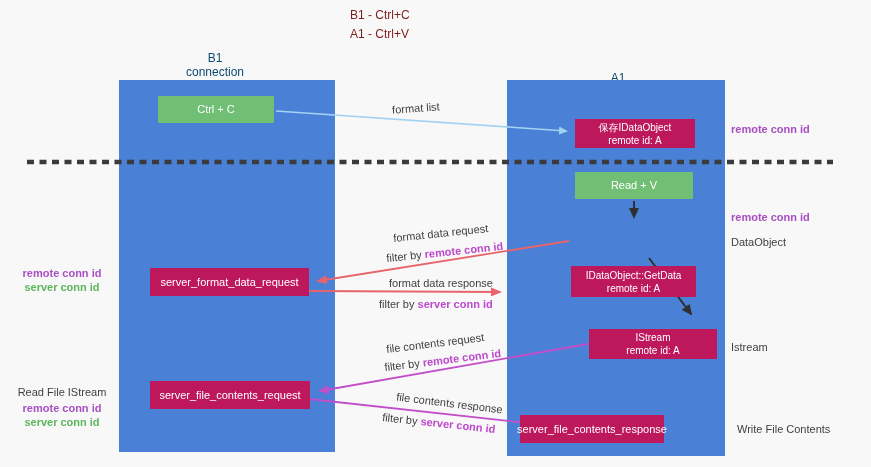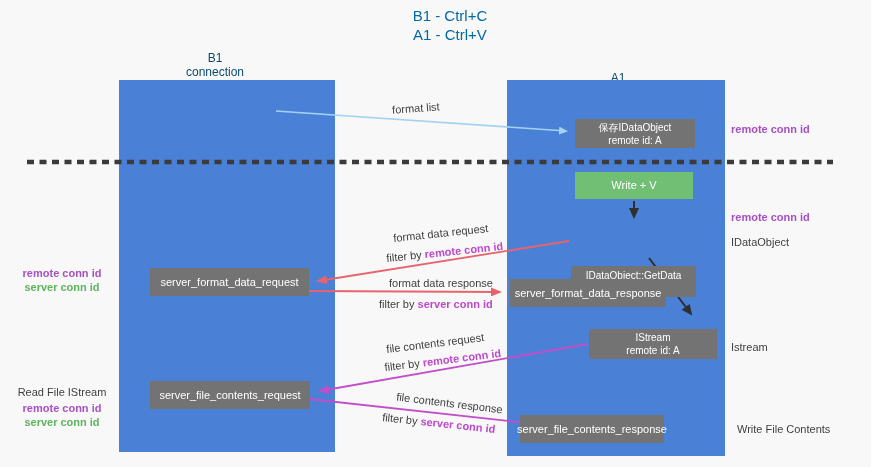--- a/index.html
+++ b/index.html
@@ -1,24 +1,24 @@
 <!DOCTYPE html>
 <html><head>
 <meta charset="utf-8">
 <style>
   html,body{margin:0;padding:0;background:#f8f8f8;}
   .canvas{position:relative;width:871px;height:467px;background:#f8f8f8;overflow:hidden;
           font-family:"Liberation Sans",sans-serif;color:#383838;}
   .abs{position:absolute;}
-  .title{left:350px;top:6px;width:200px;text-align:center;font-size:15px;line-height:19px;color:#0369a1;}
+  .title{left:350px;top:6px;width:200px;text-align:left;font-size:12px;line-height:19px;color:#7f1d1d;}
   .colhead{width:140px;text-align:center;font-size:12px;line-height:14px;color:#0c4a6e;}
   .lifeline{background:#4a80d6;}
   .node{box-sizing:border-box;color:#ffffff;font-size:11px;line-height:13px;
         display:flex;flex-direction:column;align-items:center;justify-content:center;text-align:center;}
-  .orange{background:#737373;}
+  .orange{background:#be185d;}
   .green{background:#71bf75;}
   .node .l2{font-size:10px;}
   .midlabel{font-size:11px;color:#3f3f3f;white-space:nowrap;transform-origin:center;}
   .marginlabel{font-size:11px;white-space:nowrap;}
   .purple{color:#a94fc4;font-weight:bold;}
   .greenlab{color:#5db55d;font-weight:bold;}
   .magenta{color:#bd49cc;font-weight:bold;}
   .leftcol-labels{left:8px;width:108px;text-align:center;}
   svg.overlay{position:absolute;left:0;top:0;pointer-events:none;}
 </style>
@@ -66,40 +66,40 @@
     <line x1="634" y1="201" x2="634" y2="217" stroke="#2f2f2f" stroke-width="2" marker-end="url(#m-black)"></line>
     <line x1="649" y1="258" x2="691" y2="314" stroke="#2f2f2f" stroke-width="2" marker-end="url(#m-black)"></line>
 
     <line x1="569" y1="241" x2="318" y2="281" stroke="#e8646c" stroke-width="1.8" marker-end="url(#m-red)"></line>
     <line x1="309" y1="291" x2="500" y2="292" stroke="#e8646c" stroke-width="1.8" marker-end="url(#m-red)"></line>
 
     <line x1="588" y1="344" x2="320" y2="391" stroke="#c24ec9" stroke-width="1.8" marker-end="url(#m-mag)"></line>
     <line x1="309" y1="399" x2="536" y2="424" stroke="#c24ec9" stroke-width="1.8" marker-end="url(#m-mag)"></line>
   </svg>
 
+  <div class="abs node green" style="left:158px;top:96px;width:116px;height:27px;">
+    <span>Ctrl + C</span>
+  </div>
   <div class="abs node orange" style="left:150px;top:381px;width:160px;height:28px;">
     <span>server_file_contents_request</span>
   </div>
   <div class="abs node orange" style="left:150px;top:268px;width:159px;height:28px;">
     <span>server_format_data_request</span>
   </div>
 
   <div class="abs node orange" style="left:575px;top:119px;width:120px;height:29px;">
     <span class="l2">保存IDataObject</span>
     <span class="l2">remote id: A</span>
   </div>
   <div class="abs node green" style="left:575px;top:172px;width:118px;height:27px;">
-    <span>Write + V</span>
+    <span>Read + V</span>
   </div>
   <div class="abs node orange" style="left:571px;top:226px;width:125px;height:31px;margin-top:40px;">
     <span class="l2">IDataObject::GetData</span>
     <span class="l2">remote id: A</span>
-  </div>
-  <div class="abs node orange" style="left:510px;top:279px;width:156px;height:28px;">
-    <span>server_format_data_response</span>
   </div>
   <div class="abs node orange" style="left:589px;top:329px;width:128px;height:30px;">
     <span class="l2">IStream</span>
     <span class="l2">remote id: A</span>
   </div>
   <div class="abs node orange" style="left:520px;top:415px;width:144px;height:28px;">
     <span>server_file_contents_response</span>
   </div>
 
   <div class="abs midlabel" style="left:392px;top:102px;transform:rotate(-4deg);">format list</div>
@@ -125,17 +125,17 @@
   </div>
 
   <div class="abs marginlabel purple leftcol-labels" style="top:267px;">remote conn id</div>
   <div class="abs marginlabel greenlab leftcol-labels" style="top:281px;">server conn id</div>
   <div class="abs marginlabel leftcol-labels" style="top:386px;color:#3f3f3f;">Read File IStream</div>
   <div class="abs marginlabel purple leftcol-labels" style="top:402px;">remote conn id</div>
   <div class="abs marginlabel greenlab leftcol-labels" style="top:416px;">server conn id</div>
 
   <div class="abs marginlabel purple" style="left:731px;top:123px;">remote conn id</div>
   <div class="abs marginlabel purple" style="left:731px;top:211px;">remote conn id</div>
-  <div class="abs marginlabel" style="left:731px;top:236px;color:#3f3f3f;">IDataObject</div>
+  <div class="abs marginlabel" style="left:731px;top:236px;color:#3f3f3f;">DataObject</div>
   <div class="abs marginlabel" style="left:731px;top:341px;color:#3f3f3f;">Istream</div>
   <div class="abs marginlabel" style="left:737px;top:423px;color:#3f3f3f;">Write File Contents</div>
 
 </div>
 
 </body></html>

